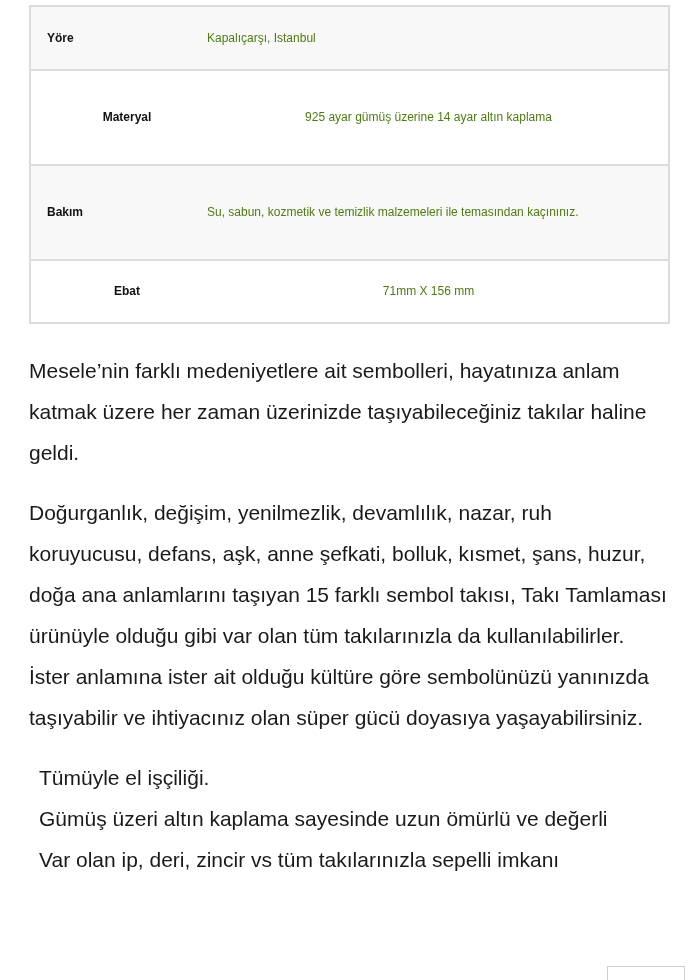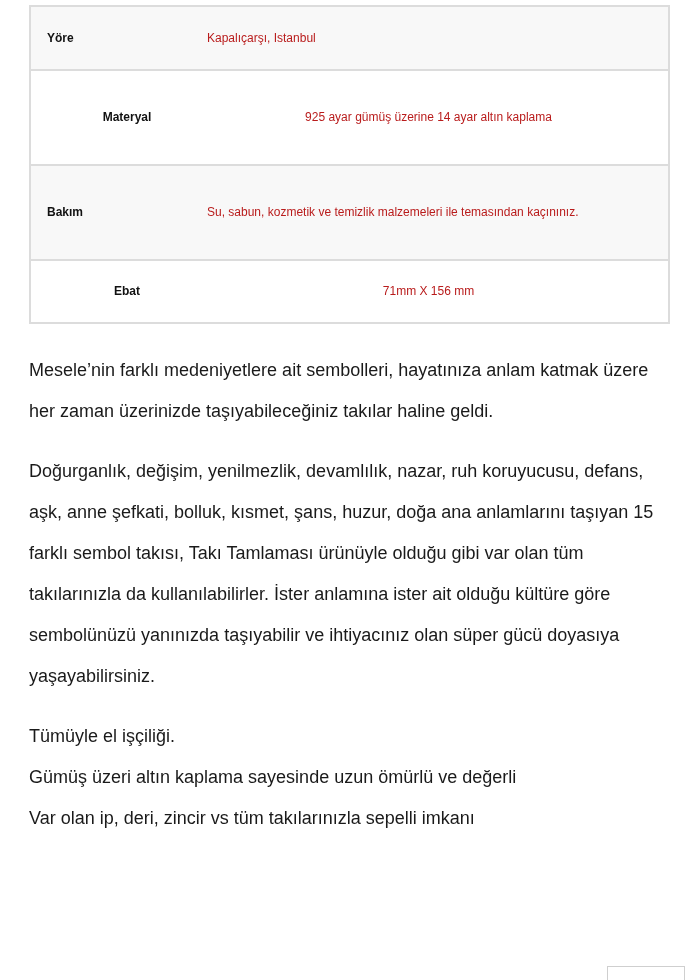--- a/index.html
+++ b/index.html
@@ -33,41 +33,41 @@
   .spec-table tr.shaded td { background: #f8f8f8; }
   .spec-table tr.plain td { background: #ffffff; }
   .spec-table td.label {
     width: 160px;
     padding: 0 0 0 16px;
     font-weight: bold;
     color: #111;
   }
   .spec-table td.value {
     padding: 0 18px 0 0;
-    color: #b91c1c;
+    color: #4d7c0f;
   }
   .row-1 td { height: 62px; }
   .row-2 td { height: 93px; text-align: center; }
   .row-3 td { height: 93px; }
   .row-4 td { height: 61px; text-align: center; }
 
   .content {
     position: absolute;
     left: 29px;
     top: 350px;
     width: 640px;
-    font-size: 18px;
+    font-size: 21px;
     line-height: 41px;
     color: #1a1a1a;
   }
   .content p {
     margin: 0 0 19px 0;
   }
   .content .features {
-    margin: 0;
+    margin: 10px;
   }
   .content .features div { margin: 0; }
   .cutoff-line {
     white-space: nowrap;
     overflow: hidden;
   }
   .corner-box {
     position: absolute;
     left: 607px;
     top: 966px;

